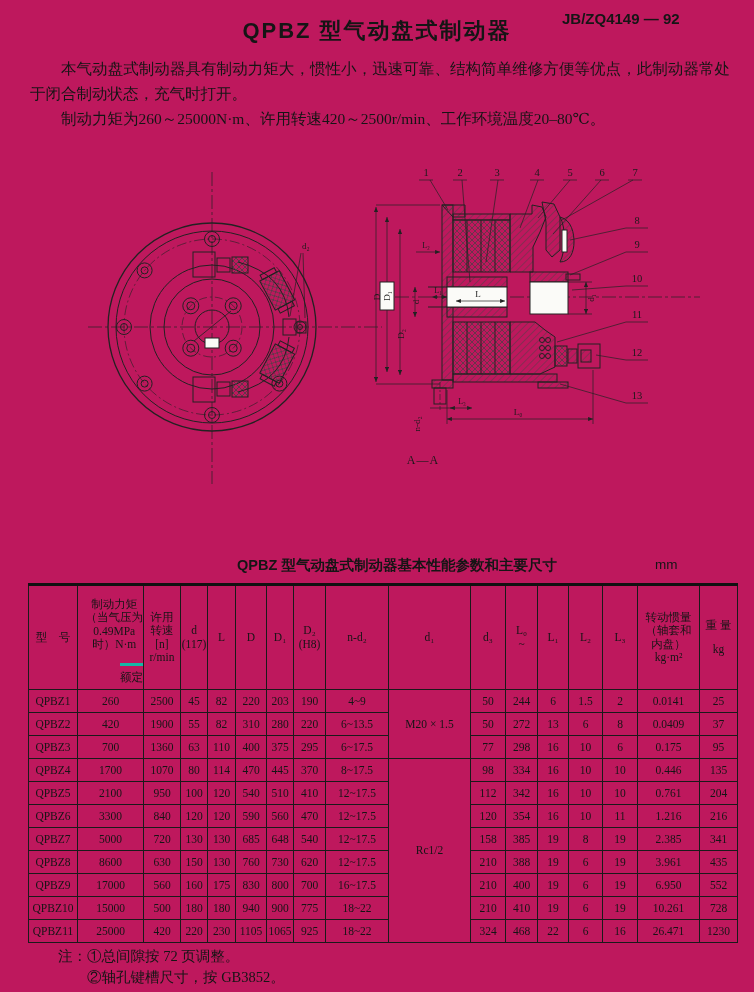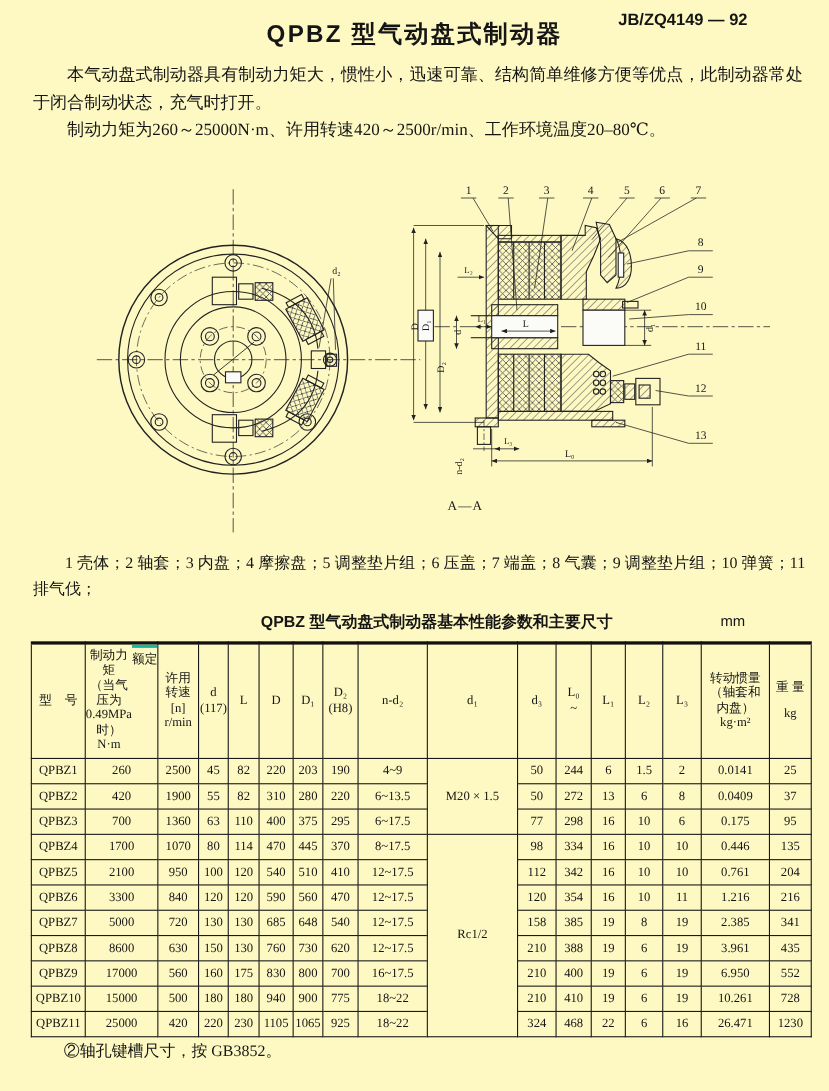--- a/index.html
+++ b/index.html
@@ -1,16 +1,16 @@
 <!DOCTYPE html>
 <html><head>
 <meta charset="utf-8">
 <style>
   html,body{margin:0;padding:0;background:#888;}
-  .page{position:relative;width:754px;height:992px;background:#fef9c3;color:#151515;
+  .page{position:relative;width:754px;height:992px;background:#be185d;color:#151515;
         font-family:"Liberation Serif","DejaVu Serif",serif;overflow:hidden;margin:0 auto;}
   .doc-title{position:absolute;top:16px;left:0;width:754px;text-align:center;
         font-family:"Liberation Sans","DejaVu Sans",sans-serif;font-weight:bold;
         font-size:22px;letter-spacing:2px;margin:0;}
   .doc-standard{position:absolute;top:10px;left:562px;
         font-family:"Liberation Sans","DejaVu Sans",sans-serif;font-weight:bold;font-size:15px;}
   .intro{position:absolute;top:56px;left:30px;width:700px;font-size:15.5px;line-height:25px;text-align:justify;}
   .intro p{margin:0;text-indent:2em;}
   .figures{position:absolute;top:162px;left:0;width:754px;height:332px;}
   .fig-front{position:absolute;left:80px;top:0;}
@@ -23,21 +23,21 @@
   .table-unit{position:absolute;top:1px;left:655px;font-family:"Liberation Sans","DejaVu Sans",sans-serif;
         font-size:13.5px;}
   table.spec{position:absolute;top:583px;left:28px;border-collapse:collapse;table-layout:fixed;
         width:710px;border:1.5px solid #111;border-top:3px solid #111;}
   table.spec th,table.spec td{border:1px solid #1a1a1a;padding:0;text-align:center;vertical-align:middle;
         font-weight:normal;font-size:11.5px;line-height:13px;overflow:hidden;}
   table.spec thead tr{height:103px;}
   table.spec tbody tr{height:23px;}
   .hl{display:block;line-height:13.5px;}
   .hl.sym{font-size:11.5px;}
-  .th-torque{display:flex;flex-direction:row;height:103px;}
+  .th-torque{display:flex;flex-direction:column;height:103px;align-items:flex-end;}
   .th-torque .main{flex:1;display:flex;flex-direction:column;justify-content:center;}
   .th-torque .sub{height:23px;line-height:23px;border-top:3px solid #14b8a6;}
   .notes{position:absolute;top:946px;left:58px;font-size:14.5px;line-height:21px;}
   .notes p{margin:0;}
   .notes p + p{margin-left:29px;}
   svg text{font-family:"Liberation Serif","DejaVu Serif",serif;fill:#1a1a1a;}
 </style>
 </head>
 <body>
 
@@ -282,21 +282,20 @@
         <text x="148" y="253" text-anchor="middle">L₀</text>
         <text x="68" y="131" text-anchor="middle" font-size="8">L₁</text>
         <text x="56" y="86" text-anchor="middle" font-size="8">L₂</text>
         <text x="92" y="242" text-anchor="middle" font-size="8">L₃</text>
         <text transform="rotate(-90 50 262)" x="50" y="262" text-anchor="middle">n-d₂</text>
       </g>
       <text x="53" y="302" font-size="12" letter-spacing="1" text-anchor="middle">A—A</text>
     </svg>
   </div>
 
-  <p class="parts">1 壳体；2 轴套；3 内盘；4 摩擦盘；5 调整垫片组；6 压盖；7 端盖；8 气囊；9 调整垫片组；10 弹簧；11 排气伐；</p>
 
   <div class="table-caption">
     <div class="table-title">QPBZ 型气动盘式制动器基本性能参数和主要尺寸</div>
     <div class="table-unit">mm</div>
   </div>
 
   <table class="spec">
     <colgroup>
       <col style="width:49px">
         <col style="width:66px">
@@ -567,16 +566,17 @@
           <td>22</td>
           <td>6</td>
           <td>16</td>
           <td>26.471</td>
           <td>1230</td>
         </tr>
       </tbody>
   </table>
 
   <div class="notes">
+    <p>注：①总间隙按 72 页调整。</p>
     <p>②轴孔键槽尺寸，按 GB3852。</p>
   </div>
 
 </div>
 
 </body></html>

